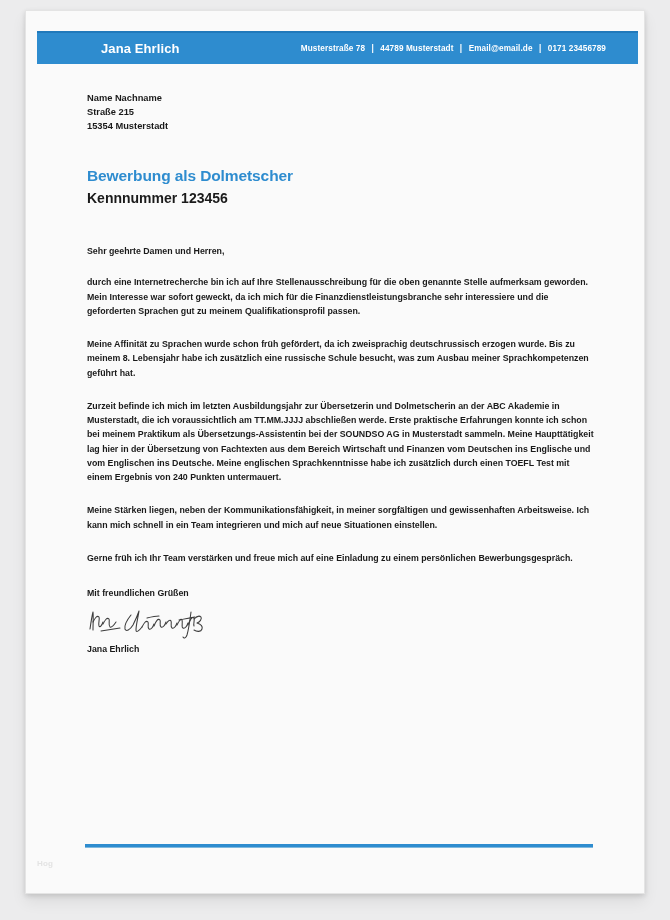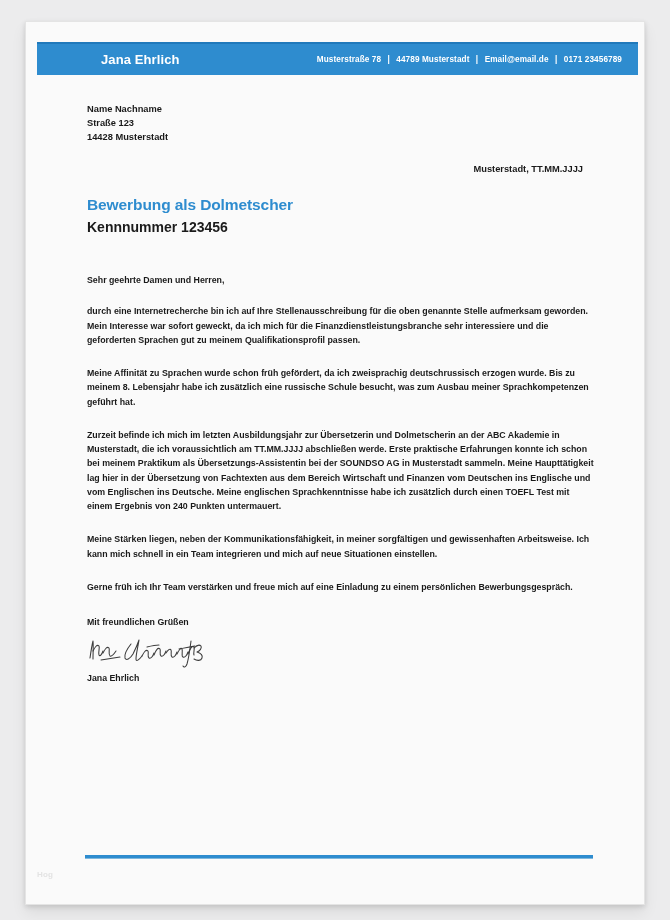--- a/index.html
+++ b/index.html
@@ -19,21 +19,21 @@
   
   #canvas {
     position: relative;
     width: 670px;
     height: 920px;
     background: #ececed;
   }
   .page {
     position: absolute;
     left: 25px;
-    top: 21px;
+    top: 10px;
     width: 620px;
     height: 884px;
     background: #fafafa;
     border: 1px solid #e4e4e4;
     box-shadow: 0 2px 5px rgba(0,0,0,0.13), 0 8px 14px rgba(0,0,0,0.07);
   }
 
   
   .letter-header {
     position: absolute;
@@ -49,21 +49,21 @@
   }
   .sender-name {
     font-size: 13px;
     font-weight: bold;
     margin-left: 64px;
     letter-spacing: 0.1px;
     white-space: nowrap;
   }
   .contact-line {
     margin-left: auto;
-    margin-right: 16px;
+    margin-right: 32px;
     font-size: 8.2px;
     font-weight: bold;
     white-space: nowrap;
     letter-spacing: 0.1px;
   }
   .contact-line .sep {
     padding: 0 4px;
     font-weight: bold;
   }
 
@@ -86,21 +86,21 @@
 
   .date-line {
     margin-top: 20px;
     font-size: 9.3px;
     font-weight: bold;
     color: #1a1a1a;
     text-align: right;
     padding-right: 14px;
   }
 
-  .subject-block { margin-top: 22px; }
+  .subject-block { margin-top: 34px; }
   .subject-title {
     font-size: 15.5px;
     font-weight: bold;
     color: #2e8ccf;
     letter-spacing: -0.1px;
   }
   .subject-ref {
     margin-top: 5px;
     font-size: 14px;
     font-weight: bold;
@@ -181,25 +181,24 @@
         <span>Email@email.de</span>
         <span class="sep">|</span>
         <span>0171 23456789</span>
       </div>
     </div>
 
     <div class="content">
 
       <div class="recipient">
         <div>Name Nachname</div>
-        <div>Straße 123</div>
-        <div>14428 Musterstadt</div>
-      </div>
-
-      <div class="date-line">Musterstadt, TT.MM.JJJJ</div>
+        <div>Straße 215</div>
+        <div>15354 Musterstadt</div>
+      </div>
+
 
       <div class="subject-block">
         <div class="subject-title">Bewerbung als Dolmetscher</div>
         <div class="subject-ref">Kennnummer 123456</div>
       </div>
 
       <div class="salutation">Sehr geehrte Damen und Herren,</div>
 
       <div class="body-paragraphs">
         <p class="para">durch eine Internetrecherche bin ich auf Ihre Stellenausschreibung für die oben genannte Stelle aufmerksam geworden. Mein Interesse war sofort geweckt, da ich mich für die Finanzdienstleistungsbranche sehr interessiere und die geforderten Sprachen gut zu meinem Qualifikationsprofil passen.</p>

